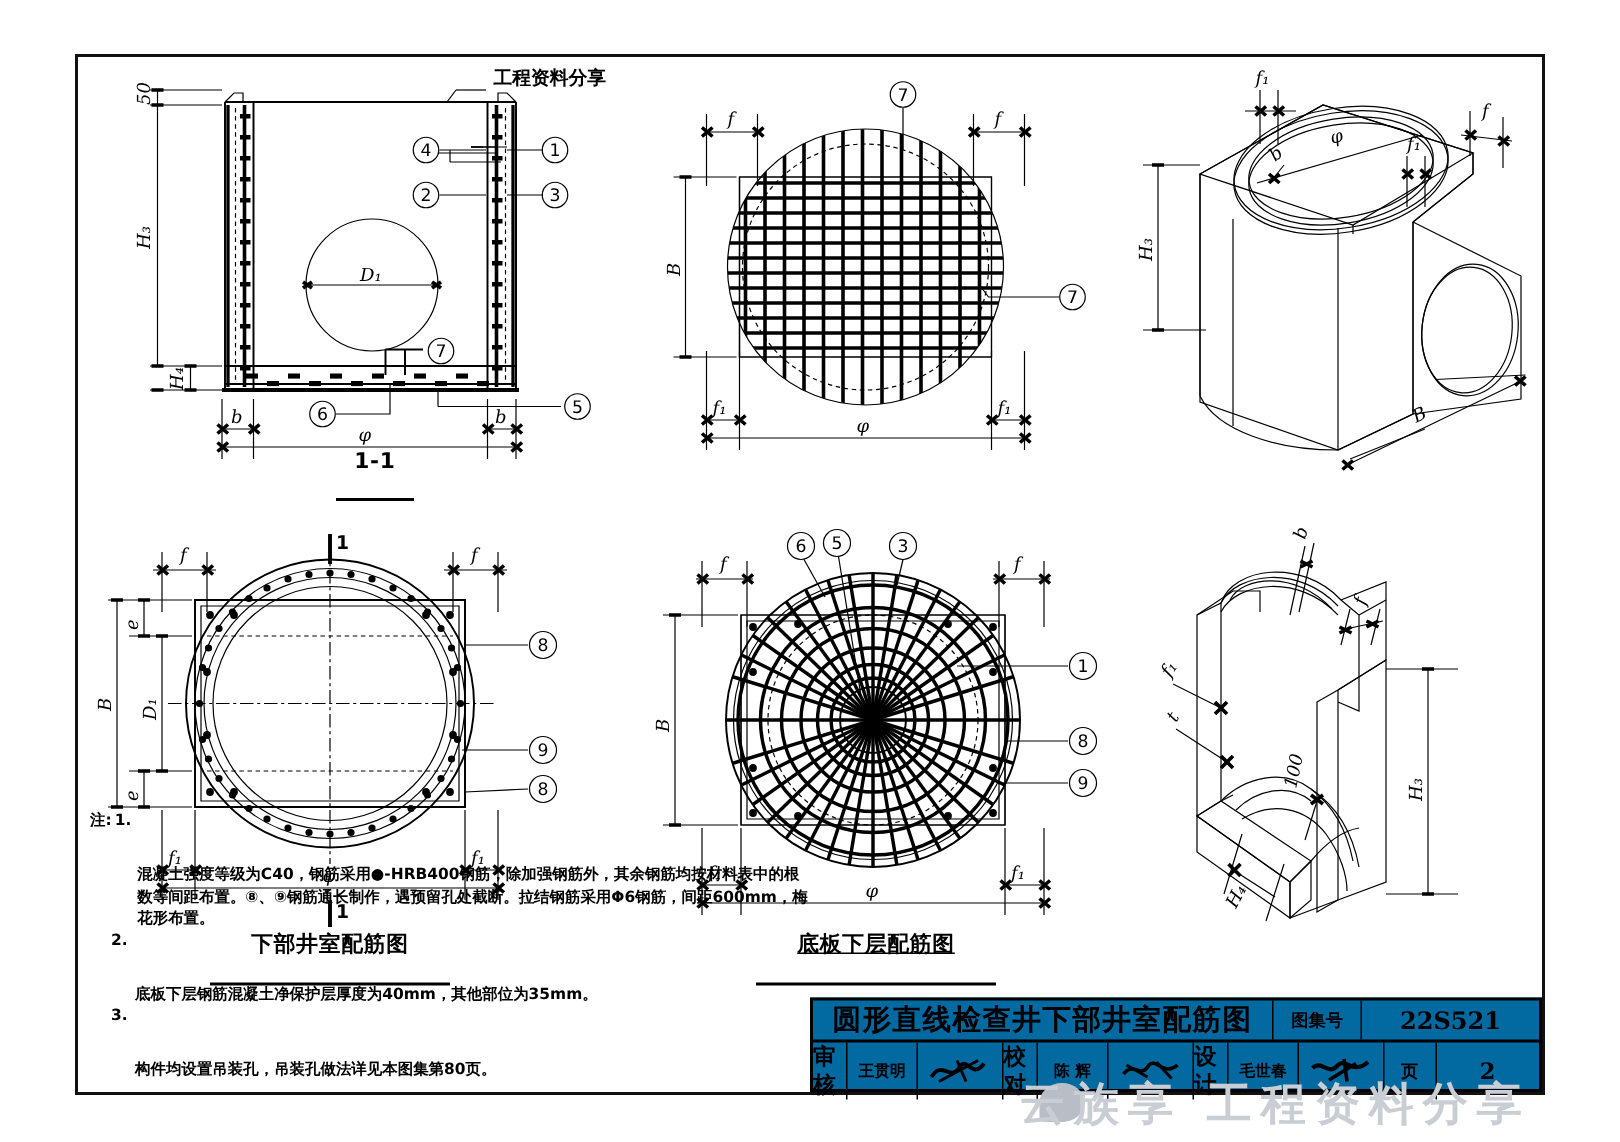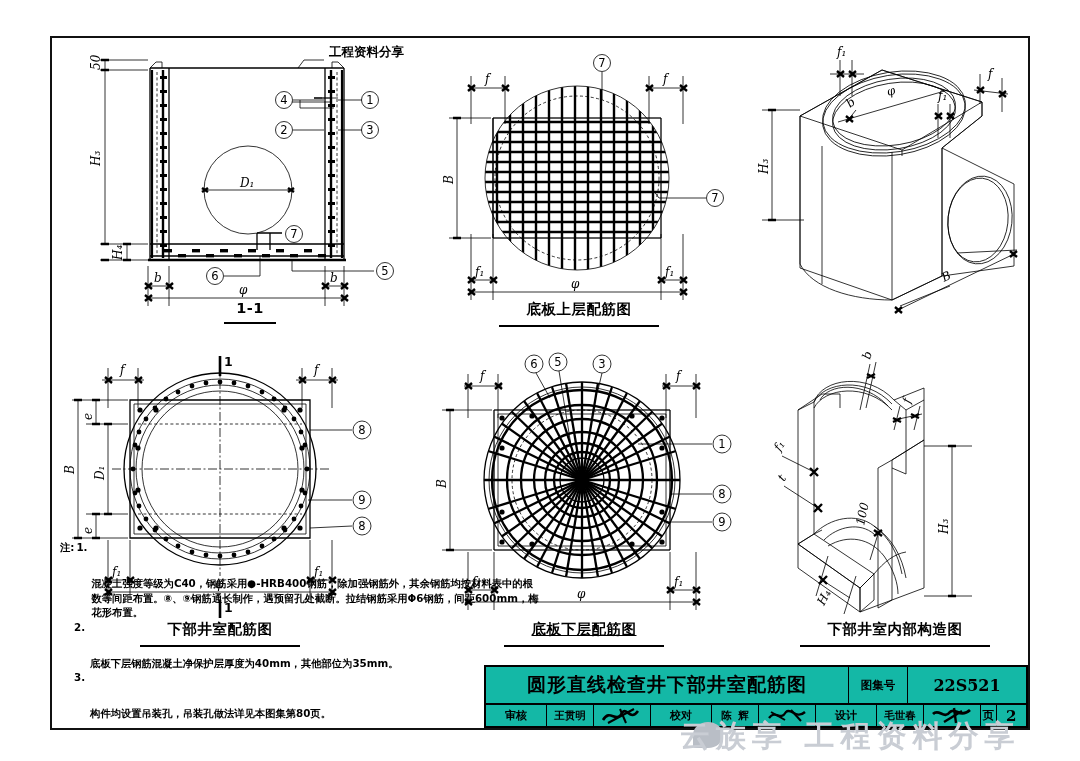--- a/index.html
+++ b/index.html
@@ -13,21 +13,21 @@
   #sheet{
     position:absolute;left:50px;top:36px;width:980px;height:694px;
     border:2.5px solid #111;background:#fff;box-sizing:border-box;
   }
   #sheet-inner{position:absolute;inset:0;}
   .panel{position:absolute;}
   .cap{
     position:absolute;text-align:center;white-space:nowrap;
     font-family:"DejaVu Sans","Liberation Sans",sans-serif;
     font-weight:bold;font-size:14.5px;letter-spacing:.5px;
-    border-bottom:2.2px solid #000;padding-bottom:6px;
+    border-bottom:2.2px solid #000;padding-bottom:16px;
   }
   svg{display:block;overflow:visible;}
   .ln{stroke:#000;fill:none;}
   .thin{stroke-width:.8;}
   .med{stroke-width:1.3;}
   .thick{stroke-width:2.6;}
   .dashfine{stroke-dasharray:3 2.4;}
   .cl{stroke-dasharray:9 2.5 2 2.5;}
   .lbl{font-family:"DejaVu Serif","Liberation Serif",serif;font-style:italic;font-size:12px;}
   .cnum{font-family:"DejaVu Sans","Liberation Sans",sans-serif;font-size:11.5px;text-anchor:middle;dominant-baseline:central;}
@@ -36,40 +36,40 @@
   #notes{
     position:absolute;left:8px;bottom:7px;width:480px;
     font-size:10.3px;line-height:1.42;font-weight:bold;
     font-family:"DejaVu Sans","Liberation Sans",sans-serif;
   }
   #notes .nrow{display:flex;}
   #notes .ntag{white-space:nowrap;}
   #notes .nbody{flex:1;margin-top:36px;}
   
   #titleblock{
-    position:absolute;right:0px;bottom:0px;width:544px;height:63px;
-    border:2.2px solid #000;box-sizing:border-box;background:#14b8a6;
+    position:absolute;right:0px;bottom:0px;width:488px;height:63px;
+    border:2.2px solid #000;box-sizing:border-box;background:#0369a1;
     display:flex;flex-direction:column;
   }
   #tb-top{display:flex;height:36px;border-bottom:2.2px solid #000;}
   #tb-bot{display:flex;flex:1;}
   #tb-title{
     flex:1;display:flex;align-items:center;justify-content:center;
     font-size:19px;font-weight:bold;letter-spacing:1px;
     border-right:1.6px solid #000;
   }
   #tb-atlas-lbl{width:58px;display:flex;align-items:center;justify-content:center;
     font-size:11.5px;font-weight:bold;border-right:1.6px solid #000;}
   #tb-atlas-val{width:118px;display:flex;align-items:center;justify-content:center;
     font-size:16px;font-weight:bold;font-family:"DejaVu Serif","Liberation Serif",serif;}
   .sigcell{display:flex;align-items:center;height:100%;}
-  .sig-lbl{padding:0 19px;font-size:11px;font-weight:bold;border-right:1.4px solid #000;
+  .sig-lbl{padding:0 0;font-size:15px;font-weight:bold;border-right:1.4px solid #000;
      display:flex;align-items:center;height:100%;justify-content:center;min-width:22px;}
   .sig-name{padding:0 3px;font-size:10.5px;font-weight:bold;border-right:1.4px solid #000;
-     display:flex;align-items:center;height:100%;justify-content:center;min-width:40px;font-family:Liberation Mono, monospace;}
+     display:flex;align-items:center;height:100%;justify-content:center;min-width:40px;}
   .sig-mark{padding:0 4px;display:flex;align-items:center;height:100%;justify-content:center;
      border-right:1.4px solid #000;min-width:48px;}
   .sig-mark svg{display:block;}
   #tb-page-lbl{width:58px;display:flex;align-items:center;justify-content:center;
     font-size:11.5px;font-weight:bold;border-left:1.6px solid #000;border-right:1.6px solid #000;}
   #tb-page-val{width:118px;display:flex;align-items:center;justify-content:center;
     font-size:15px;font-weight:bold;font-family:"DejaVu Serif","Liberation Serif",serif;}
   
   #wm{
     position:absolute;left:680px;top:716px;
@@ -307,21 +307,20 @@
     <path class="ln" style="stroke-width:2.4" d="M41,251 L48,257 M41,257 L48,251"></path>
     <path class="ln" style="stroke-width:2.4" d="M253,251 L260,257 M253,257 L260,251"></path>
     <path class="ln" style="stroke-width:2.4" d="M41,239 L48,245 M41,245 L48,239"></path>
     <path class="ln" style="stroke-width:2.4" d="M63,239 L70,245 M63,245 L70,239"></path>
     <path class="ln" style="stroke-width:2.4" d="M231,239 L238,245 M231,245 L238,239"></path>
     <path class="ln" style="stroke-width:2.4" d="M253,239 L260,245 M253,245 L260,239"></path>
     <text class="lbl" x="48" y="238">f₁</text>
     <text class="lbl" x="238" y="238">f₁</text>
     <text class="lbl" x="144" y="250">φ</text>
   </svg>
-  <div class="cap" style="left:72px;top:262px;width:160px;">底板上层配筋图</div>
 </div>
 
 <div class="panel" style="left:700px;top:0px;width:280px;height:290px;">
   <svg width="280" height="290" viewBox="0 0 280 290">
 
     <path class="ln thin" d="M48,78 L130,32 L230,64 L230,78 L190,110 L190,238 L140,262 L48,230 Z" fill="#fff"></path>
 
     <path class="ln thin" d="M48,78 L130,32 L230,64 L150,112 Z" fill="#fff"></path>
 
     <ellipse class="ln thin" cx="142" cy="74" rx="72" ry="40" transform="rotate(-9 142 74)" fill="#fff"></ellipse>
@@ -695,21 +694,20 @@
     <path class="ln thin" d="M76,208 L64,248 M104,228 L92,266"></path>
     <path class="ln thin" d="M70,232 L98,250"></path>
     <path class="ln" style="stroke-width:2.4" d="M67,228 L75,236 M67,236 L75,228"></path>
     <text class="lbl" transform="translate(72,258) rotate(-62)" x="0" y="0">H₄</text>
 
     <path class="ln thin" d="M172,98 L220,98 M172,248 L220,248"></path>
     <path class="ln thin" d="M200,98 L200,248"></path>
     <path class="ln" style="stroke-width:2.4" d="M196,98 L204,98 M196,248 L204,248"></path>
     <text class="lbl" transform="translate(196,186) rotate(-90)" x="0" y="0">H₃</text>
   </svg>
-  <div class="cap" style="left:48px;top:272px;width:190px;">下部井室内部构造图</div>
 </div>
 
 <div id="notes">
   <div class="nrow">
     <span class="ntag">注:</span>
     <span class="ntag" style="margin:0 4px 0 2px;">1.</span>
     <span class="nbody">混凝土强度等级为C40，钢筋采用●-HRB400钢筋，除加强钢筋外，其余钢筋均按材料表中的根数等间距布置。⑧、⑨钢筋通长制作，遇预留孔处截断。拉结钢筋采用Φ6钢筋，间距600mm，梅花形布置。</span>
   </div>
   <div class="nrow" style="margin-left:14px;">
     <span class="ntag" style="margin-right:5px;">2.</span>

